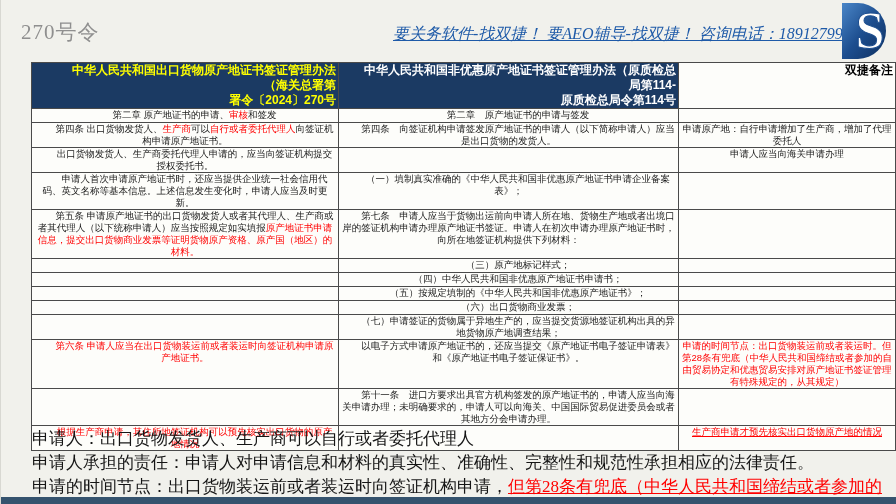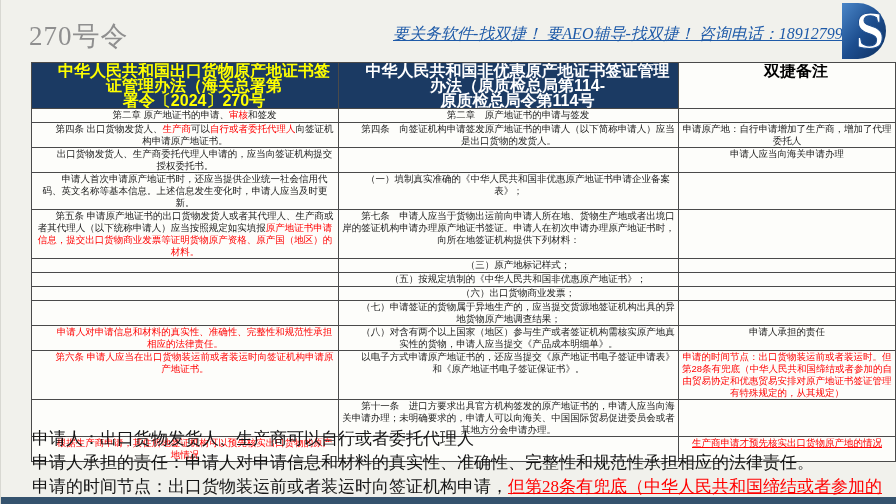--- a/index.html
+++ b/index.html
@@ -1,30 +1,30 @@
 <!DOCTYPE html>
 <html><head>
 <meta charset="utf-8">
 <style>
   html,body{margin:0;padding:0;}
   body{font-family:"Liberation Sans","DejaVu Sans",sans-serif;}
   #page{position:relative;width:896px;height:504px;background:#f1f1ec;overflow:hidden;border-left:1px solid #d8d8d2;border-right:1px solid #c9c9c3;}
 
   
-  .doc-num{position:absolute;left:28px;top:18px;font-family:"Liberation Serif","DejaVu Serif",serif;font-size:27px;color:#8f8f8f;letter-spacing:1px;}
+  .doc-num{position:absolute;left:20px;top:18px;font-family:"Liberation Serif","DejaVu Serif",serif;font-size:21px;color:#8f8f8f;letter-spacing:1px;}
   .slogan{position:absolute;left:392px;top:24px;font-family:"Liberation Serif","DejaVu Serif",serif;font-style:italic;font-size:16px;color:#1e5aa8;text-decoration:underline;white-space:nowrap;}
   .logo{position:absolute;right:3px;top:1px;width:64px;height:60px;}
 
   
   table.cmp{position:absolute;left:30px;top:62px;width:864px;border-collapse:collapse;table-layout:fixed;background:#fdfdfa;}
   table.cmp col.c1{width:307px}
   table.cmp col.c2{width:340px}
   table.cmp col.c3{width:217px}
   table.cmp th,table.cmp td{border:1px solid #4a4a4a;vertical-align:top;padding:0 2px;}
-  table.cmp thead th{background:#1b3a63;font-size:16px;line-height:15px;font-weight:bold;text-align:center;white-space:pre-line;overflow:hidden;padding-left:20px;}
+  table.cmp thead th{background:#1b3a63;font-size:12px;line-height:15px;font-weight:bold;text-align:right;white-space:pre-line;overflow:hidden;padding-left:20px;}
   table.cmp thead th.h1{color:#ffff00;}
   table.cmp thead th.h2{color:#ffffff;}
   table.cmp thead th.h3{background:#fdfdfa;color:#000;border-radius:8px;}
   table.cmp td{font-size:9.5px;line-height:12px;color:#1a1a1a;}
   table.cmp td p{margin:0;text-align:center;}
   table.cmp td.cl p,table.cmp td.cm p{text-indent:2em;}
   table.cmp td.cr p{text-indent:0;}
   .red{color:#ff0000;}
   .ul{text-decoration:underline;}
   tr.min td{height:13px;}
@@ -124,48 +124,44 @@
         <tr class="min">
           <td class="cl"></td>
           <td class="cm">
             <p><span>（三）原产地标记样式；</span></p>
           </td>
           <td class="cr"></td>
         </tr>
         <tr class="min">
           <td class="cl"></td>
           <td class="cm">
+            <p><span>（四）中华人民共和国非优惠原产地证书申请书；</span></p>
+          </td>
+          <td class="cr"></td>
+        </tr>
+        <tr class="min">
+          <td class="cl"></td>
+          <td class="cm">
             <p><span>（五）按规定填制的《中华人民共和国非优惠原产地证书》；</span></p>
           </td>
           <td class="cr"></td>
         </tr>
         <tr class="min">
           <td class="cl"></td>
           <td class="cm">
             <p><span>（六）出口货物商业发票；</span></p>
           </td>
           <td class="cr"></td>
         </tr>
         <tr class="min">
           <td class="cl"></td>
           <td class="cm">
             <p><span>（七）申请签证的货物属于异地生产的，应当提交货源地签证机构出具的异地货物原产地调查结果；</span></p>
           </td>
           <td class="cr"></td>
-        </tr>
-        <tr class="min">
-          <td class="cl">
-            <p><span class="red">申请人对申请信息和材料的真实性、准确性、完整性和规范性承担相应的法律责任。</span></p>
-          </td>
-          <td class="cm">
-            <p><span>（八）对含有两个以上国家（地区）参与生产或者签证机构需核实原产地真实性的货物，申请人应当提交《产品成本明细单》。</span></p>
-          </td>
-          <td class="cr">
-            <p><span>申请人承担的责任</span></p>
-          </td>
         </tr>
         <tr class="min">
           <td class="cl">
             <p><span class="red">第六条 申请人应当在出口货物装运前或者装运时向签证机构申请原产地证书。</span></p>
           </td>
           <td class="cm">
             <p><span>以电子方式申请原产地证书的，还应当提交《原产地证书电子签证申请表》和《原产地证书电子签证保证书》。</span></p>
           </td>
           <td class="cr">
             <p><span class="red">申请的时间节点：出口货物装运前或者装运时。但第28条有兜底（中华人民共和国缔结或者参加的自由贸易协定和优惠贸易安排对原产地证书签证管理有特殊规定的，从其规定）</span></p>

